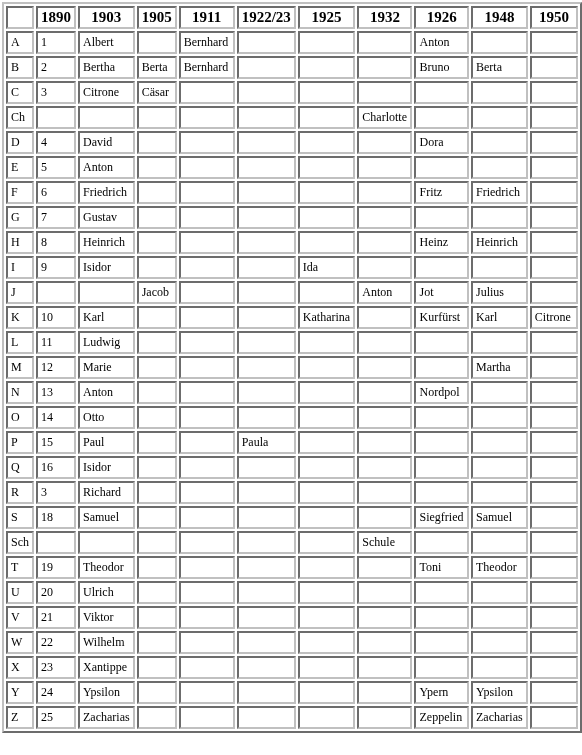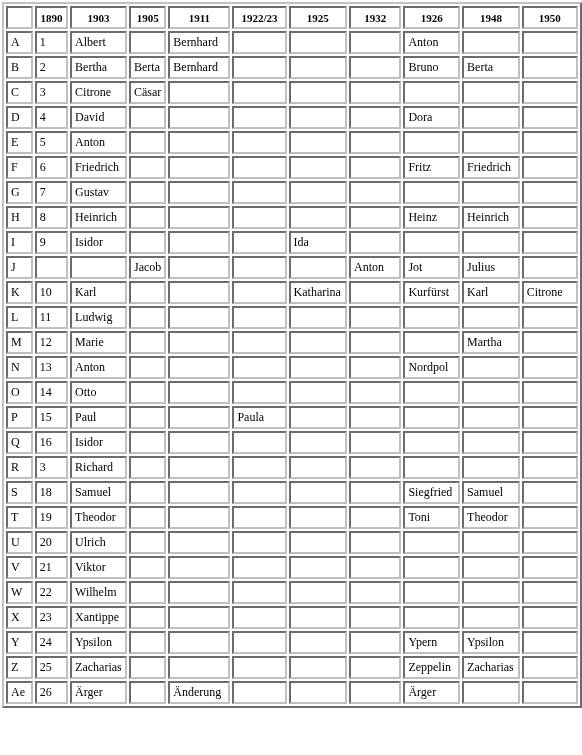--- a/index.html
+++ b/index.html
@@ -33,21 +33,21 @@
     height: 17px;
     vertical-align: middle;
     background: #ffffff;
     overflow: hidden;
     white-space: nowrap;
   }
 
   table.alphabet-table th {
     text-align: center;
     font-weight: bold;
-    font-size: 11px;
+    font-size: 15px;
   }
 
   table.alphabet-table td {
     text-align: left;
     font-weight: normal;
   }
 
   
   col.col-letter { width: 28px; }
   col.col-y1890  { width: 34px; }
@@ -127,20 +127,33 @@
         <td>Cäsar</td>
         <td></td>
         <td></td>
         <td></td>
         <td></td>
         <td></td>
         <td></td>
         <td></td>
       </tr>
       <tr>
+        <td>Ch</td>
+        <td></td>
+        <td></td>
+        <td></td>
+        <td></td>
+        <td></td>
+        <td></td>
+        <td>Charlotte</td>
+        <td></td>
+        <td></td>
+        <td></td>
+      </tr>
+      <tr>
         <td>D</td>
         <td>4</td>
         <td>David</td>
         <td></td>
         <td></td>
         <td></td>
         <td></td>
         <td></td>
         <td>Dora</td>
         <td></td>
@@ -335,20 +348,33 @@
         <td></td>
         <td></td>
         <td></td>
         <td></td>
         <td></td>
         <td>Siegfried</td>
         <td>Samuel</td>
         <td></td>
       </tr>
       <tr>
+        <td>Sch</td>
+        <td></td>
+        <td></td>
+        <td></td>
+        <td></td>
+        <td></td>
+        <td></td>
+        <td>Schule</td>
+        <td></td>
+        <td></td>
+        <td></td>
+      </tr>
+      <tr>
         <td>T</td>
         <td>19</td>
         <td>Theodor</td>
         <td></td>
         <td></td>
         <td></td>
         <td></td>
         <td></td>
         <td>Toni</td>
         <td>Theodor</td>
@@ -425,27 +451,14 @@
         <td>Zacharias</td>
         <td></td>
         <td></td>
         <td></td>
         <td></td>
         <td></td>
         <td>Zeppelin</td>
         <td>Zacharias</td>
         <td></td>
       </tr>
-      <tr>
-        <td>Ae</td>
-        <td>26</td>
-        <td>Ärger</td>
-        <td></td>
-        <td>Änderung</td>
-        <td></td>
-        <td></td>
-        <td></td>
-        <td>Ärger</td>
-        <td></td>
-        <td></td>
-      </tr>
     </tbody>
 </table>
 
 </body></html>

